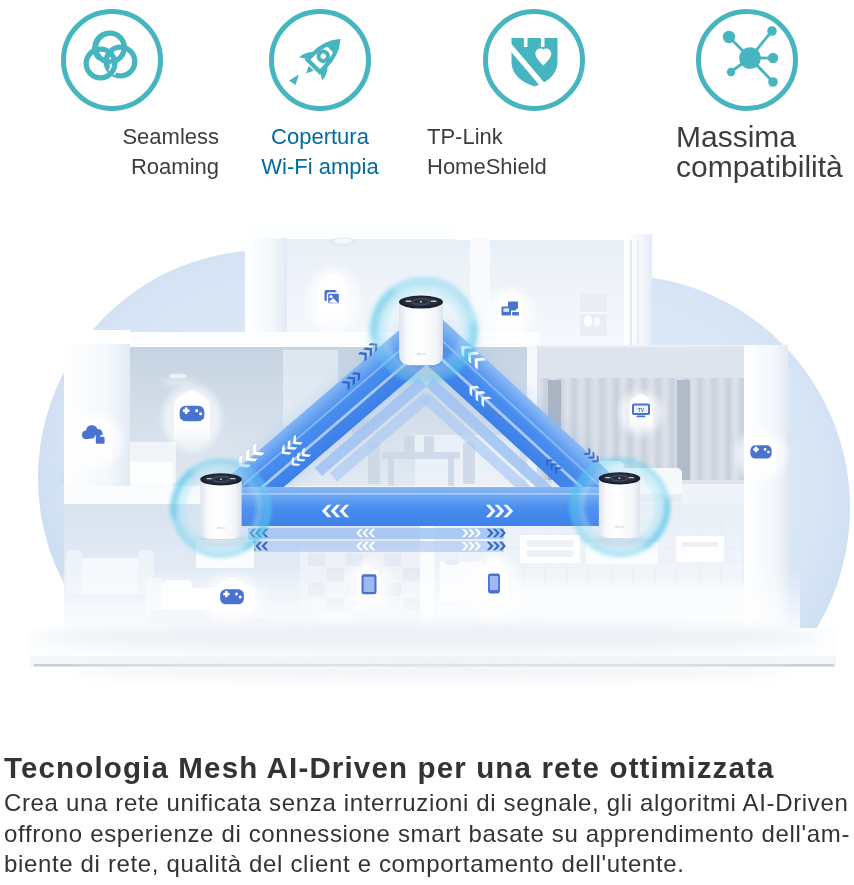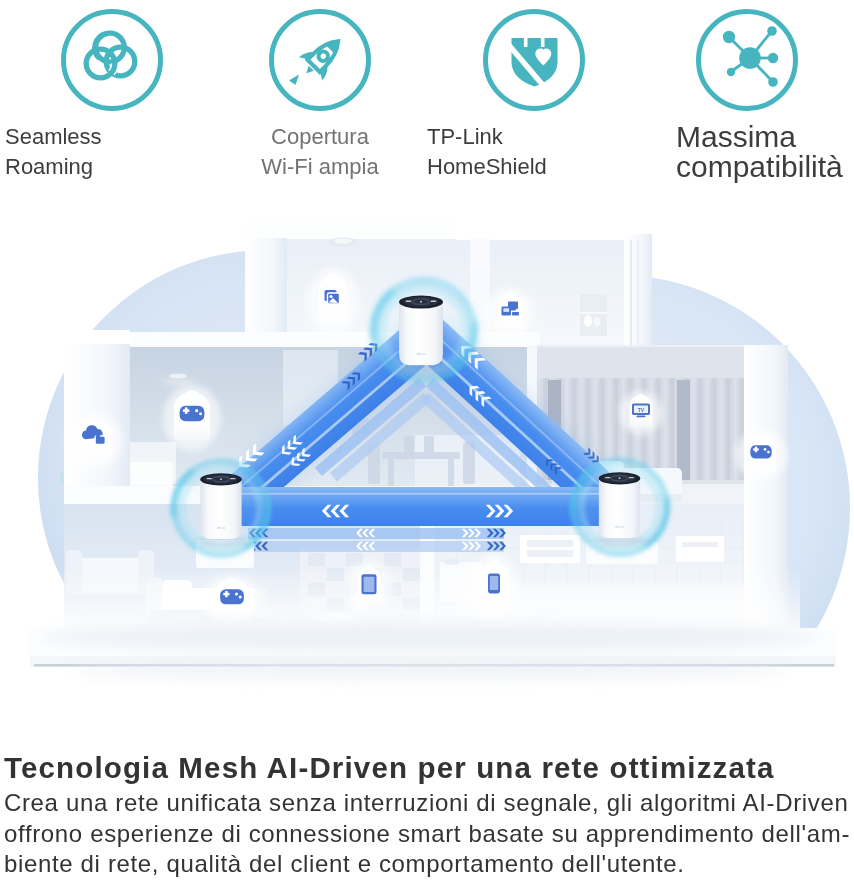--- a/index.html
+++ b/index.html
@@ -9,34 +9,34 @@
         <circle cx="53" cy="53" r="48.5" fill="#fff" stroke="#46b5bf" stroke-width="5"></circle>
         <g fill="none" stroke="#46b5bf" stroke-width="5.3">
  <circle cx="51" cy="40.5" r="14.3"></circle>
  <circle cx="61.5" cy="54.5" r="14.3" stroke="#fff" stroke-width="8" stroke-dasharray="10 80"></circle>
  <circle cx="61.5" cy="54.5" r="14.3"></circle>
  <circle cx="41.5" cy="56.5" r="14.3" stroke="#fff" stroke-width="8" stroke-dasharray="10 80"></circle>
  <circle cx="41.5" cy="56.5" r="14.3"></circle>
  <path d="M 40.6,51.5 A 14.3,14.3 0 0 1 47,26.8"></path>
 </g>
       </svg></div>
-    <div style="position:absolute;left:5px;top:122px;width:214px;text-align:left;font-size:22px;line-height:30px;color:#3d3d3d">Seamless<br>Roaming</div>
+    <div style="position:absolute;left:5px;top:122px;width:214px;text-align:right;font-size:22px;line-height:30px;color:#3d3d3d">Seamless<br>Roaming</div>
     <div style="position:absolute;left:267px;top:7px;width:106px"><svg width="106" height="106" viewBox="0 0 106 106">
         <circle cx="53" cy="53" r="48.5" fill="#fff" stroke="#46b5bf" stroke-width="5"></circle>
         <g transform="translate(54.5,51) rotate(45)" stroke="#46b5bf" fill="#46b5bf">
  <path d="M0,-23.5 C6.6,-15.5 8.7,-6 8.7,3 L8.7,11 L-8.7,11 L-8.7,3 C-8.7,-6 -6.6,-15.5 0,-23.5 Z" fill="#fff" stroke-width="4.2"></path>
  <path d="M0,-23.5 C2.9,-20 5.2,-16.3 6.6,-12.2 L-6.6,-12.2 C-5.2,-16.3 -2.9,-20 0,-23.5 Z" stroke="none"></path>
  <circle cx="0" cy="-2.5" r="4.7" stroke-width="4" fill="#fff"></circle>
  <path d="M-8.7,0.5 C-12.8,3.8 -15.8,8.5 -16.4,15.5 L-8.7,10.5 Z" stroke="none"></path>
  <path d="M8.7,0.5 C12.8,3.8 15.8,8.5 16.4,15.5 L8.7,10.5 Z" stroke="none"></path>
  <path d="M-3.7,14.5 L3.7,14.5 L0,21.5 Z" stroke="none"></path>
 </g>
         <path d="M22,73.5 L32,67.5 L28.5,78 Z" fill="#46b5bf"></path>
       </svg></div>
-    <div style="position:absolute;left:213px;top:122px;width:214px;text-align:center;font-size:22px;line-height:30px;color:#737373">Copertura<br>Wi-Fi ampia</div>
+    <div style="position:absolute;left:213px;top:122px;width:214px;text-align:center;font-size:22px;line-height:30px;color:#0369a1">Copertura<br>Wi-Fi ampia</div>
     <div style="position:absolute;left:481px;top:7px;width:106px"><svg width="106" height="106" viewBox="0 0 106 106">
         <circle cx="53" cy="53" r="48.5" fill="#fff" stroke="#46b5bf" stroke-width="5"></circle>
         <g transform="translate(53.5,52)">
  <path d="M-23,-21 L23,-21 L23,3 C23,15.5 12.5,23.5 0,27.5 C-12.5,23.5 -23,15.5 -23,3 Z" fill="#46b5bf"></path>
  <rect x="-10.6" y="-21" width="3.6" height="9" fill="#fff"></rect>
  <rect x="6.4" y="-21" width="3.6" height="9" fill="#fff"></rect>
  <path d="M8.8,6.5 C8.8,6.5 0.8,-0.8 0.8,-5.2 C0.8,-8.3 3.3,-10.5 6,-10.5 C7.1,-10.5 8.2,-10 8.8,-9.2 C9.4,-10 10.5,-10.5 11.6,-10.5 C14.3,-10.5 16.8,-8.3 16.8,-5.2 C16.8,-0.8 8.8,6.5 8.8,6.5 Z" fill="#fff"></path>
  <path d="M-27,-15.5 L15.5,34.5" stroke="#fff" stroke-width="5.4"></path>
 </g>
       </svg></div>

